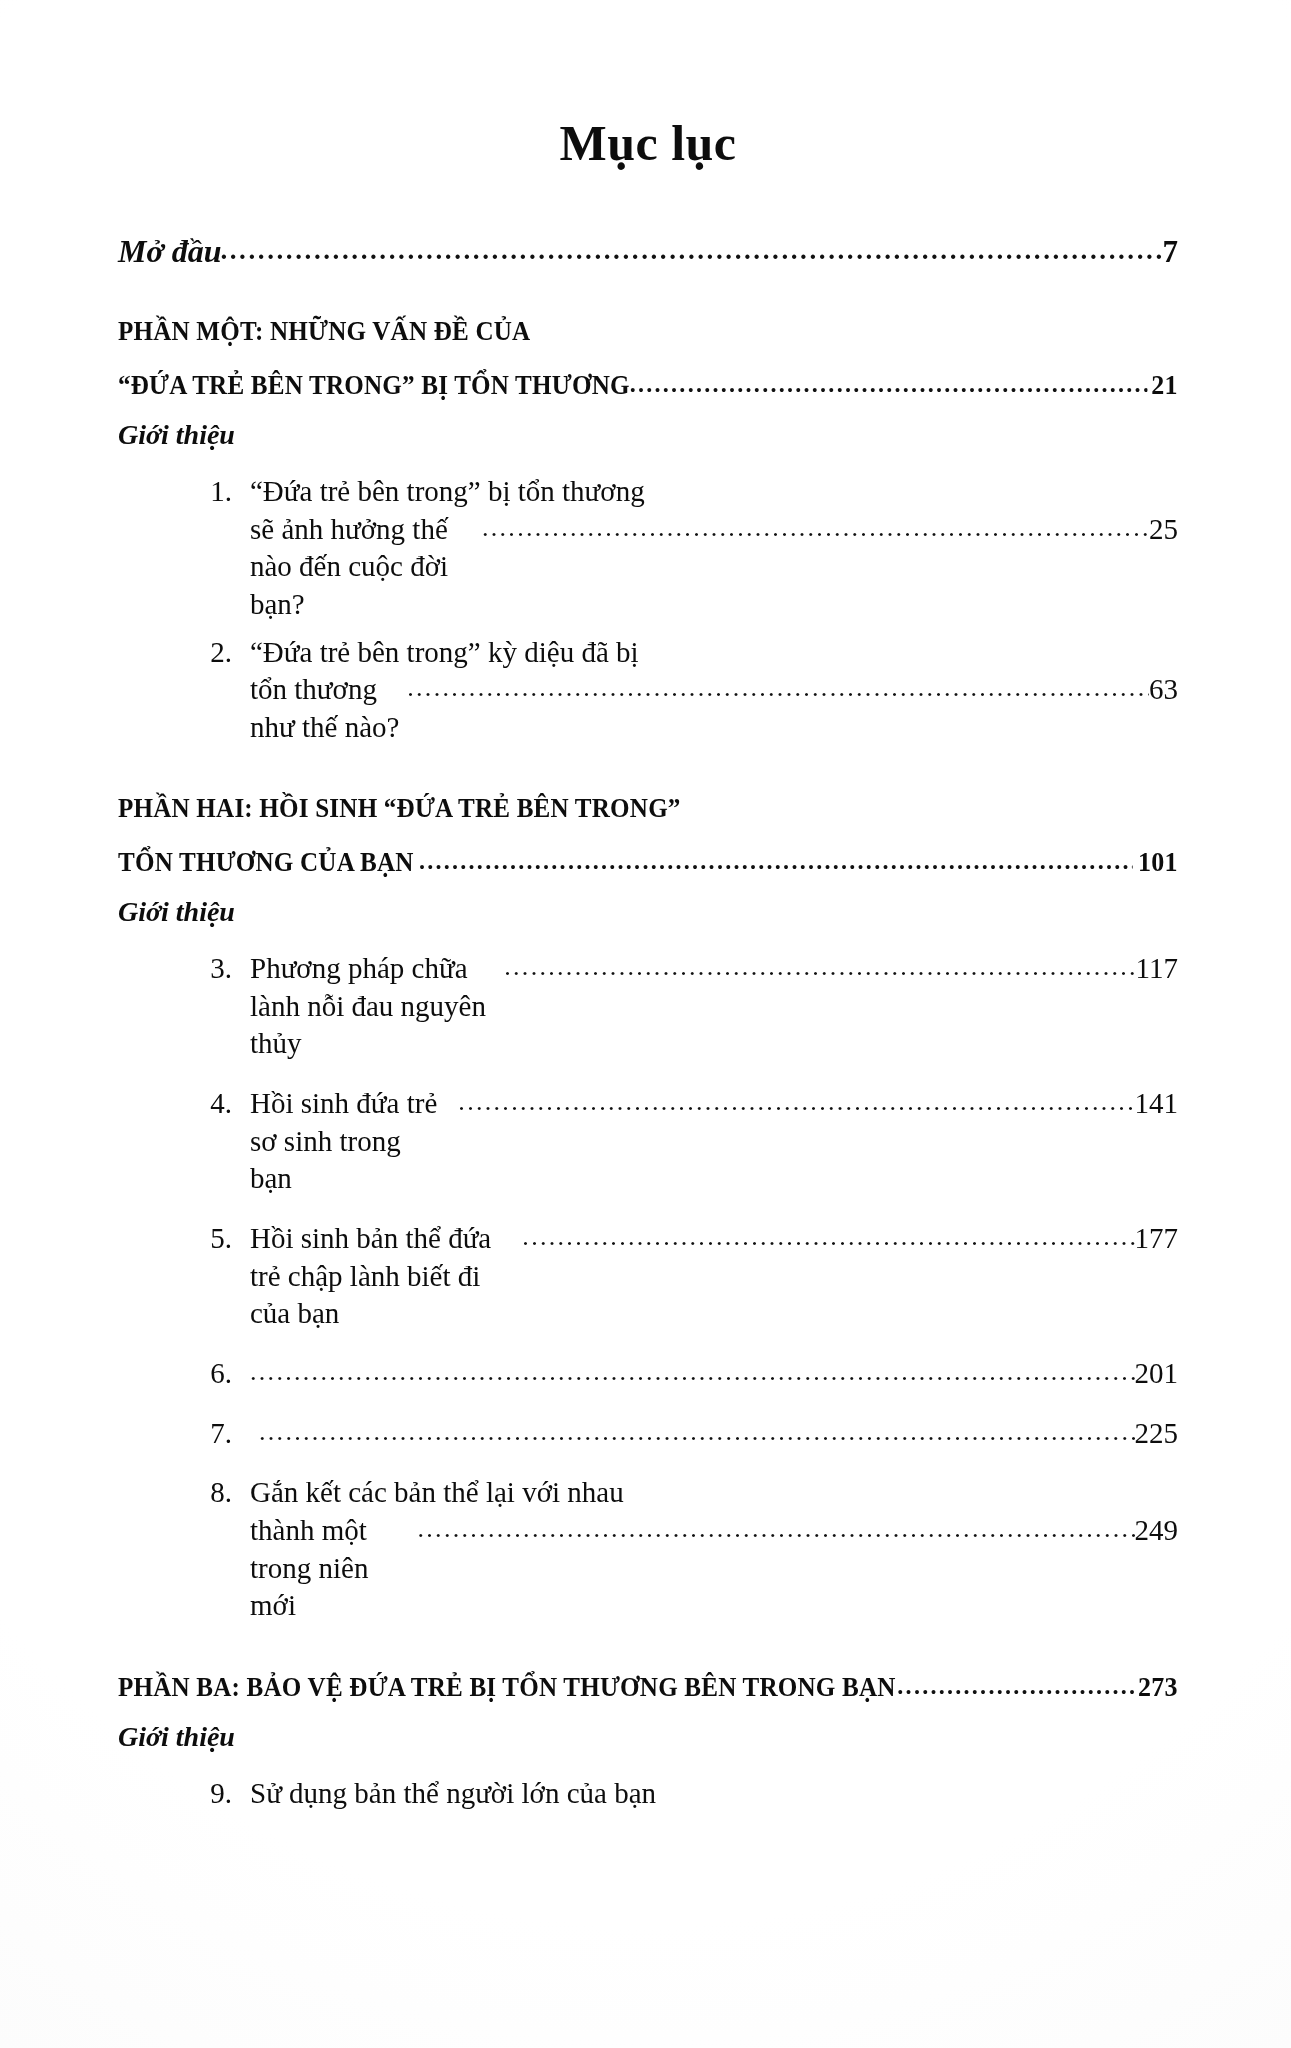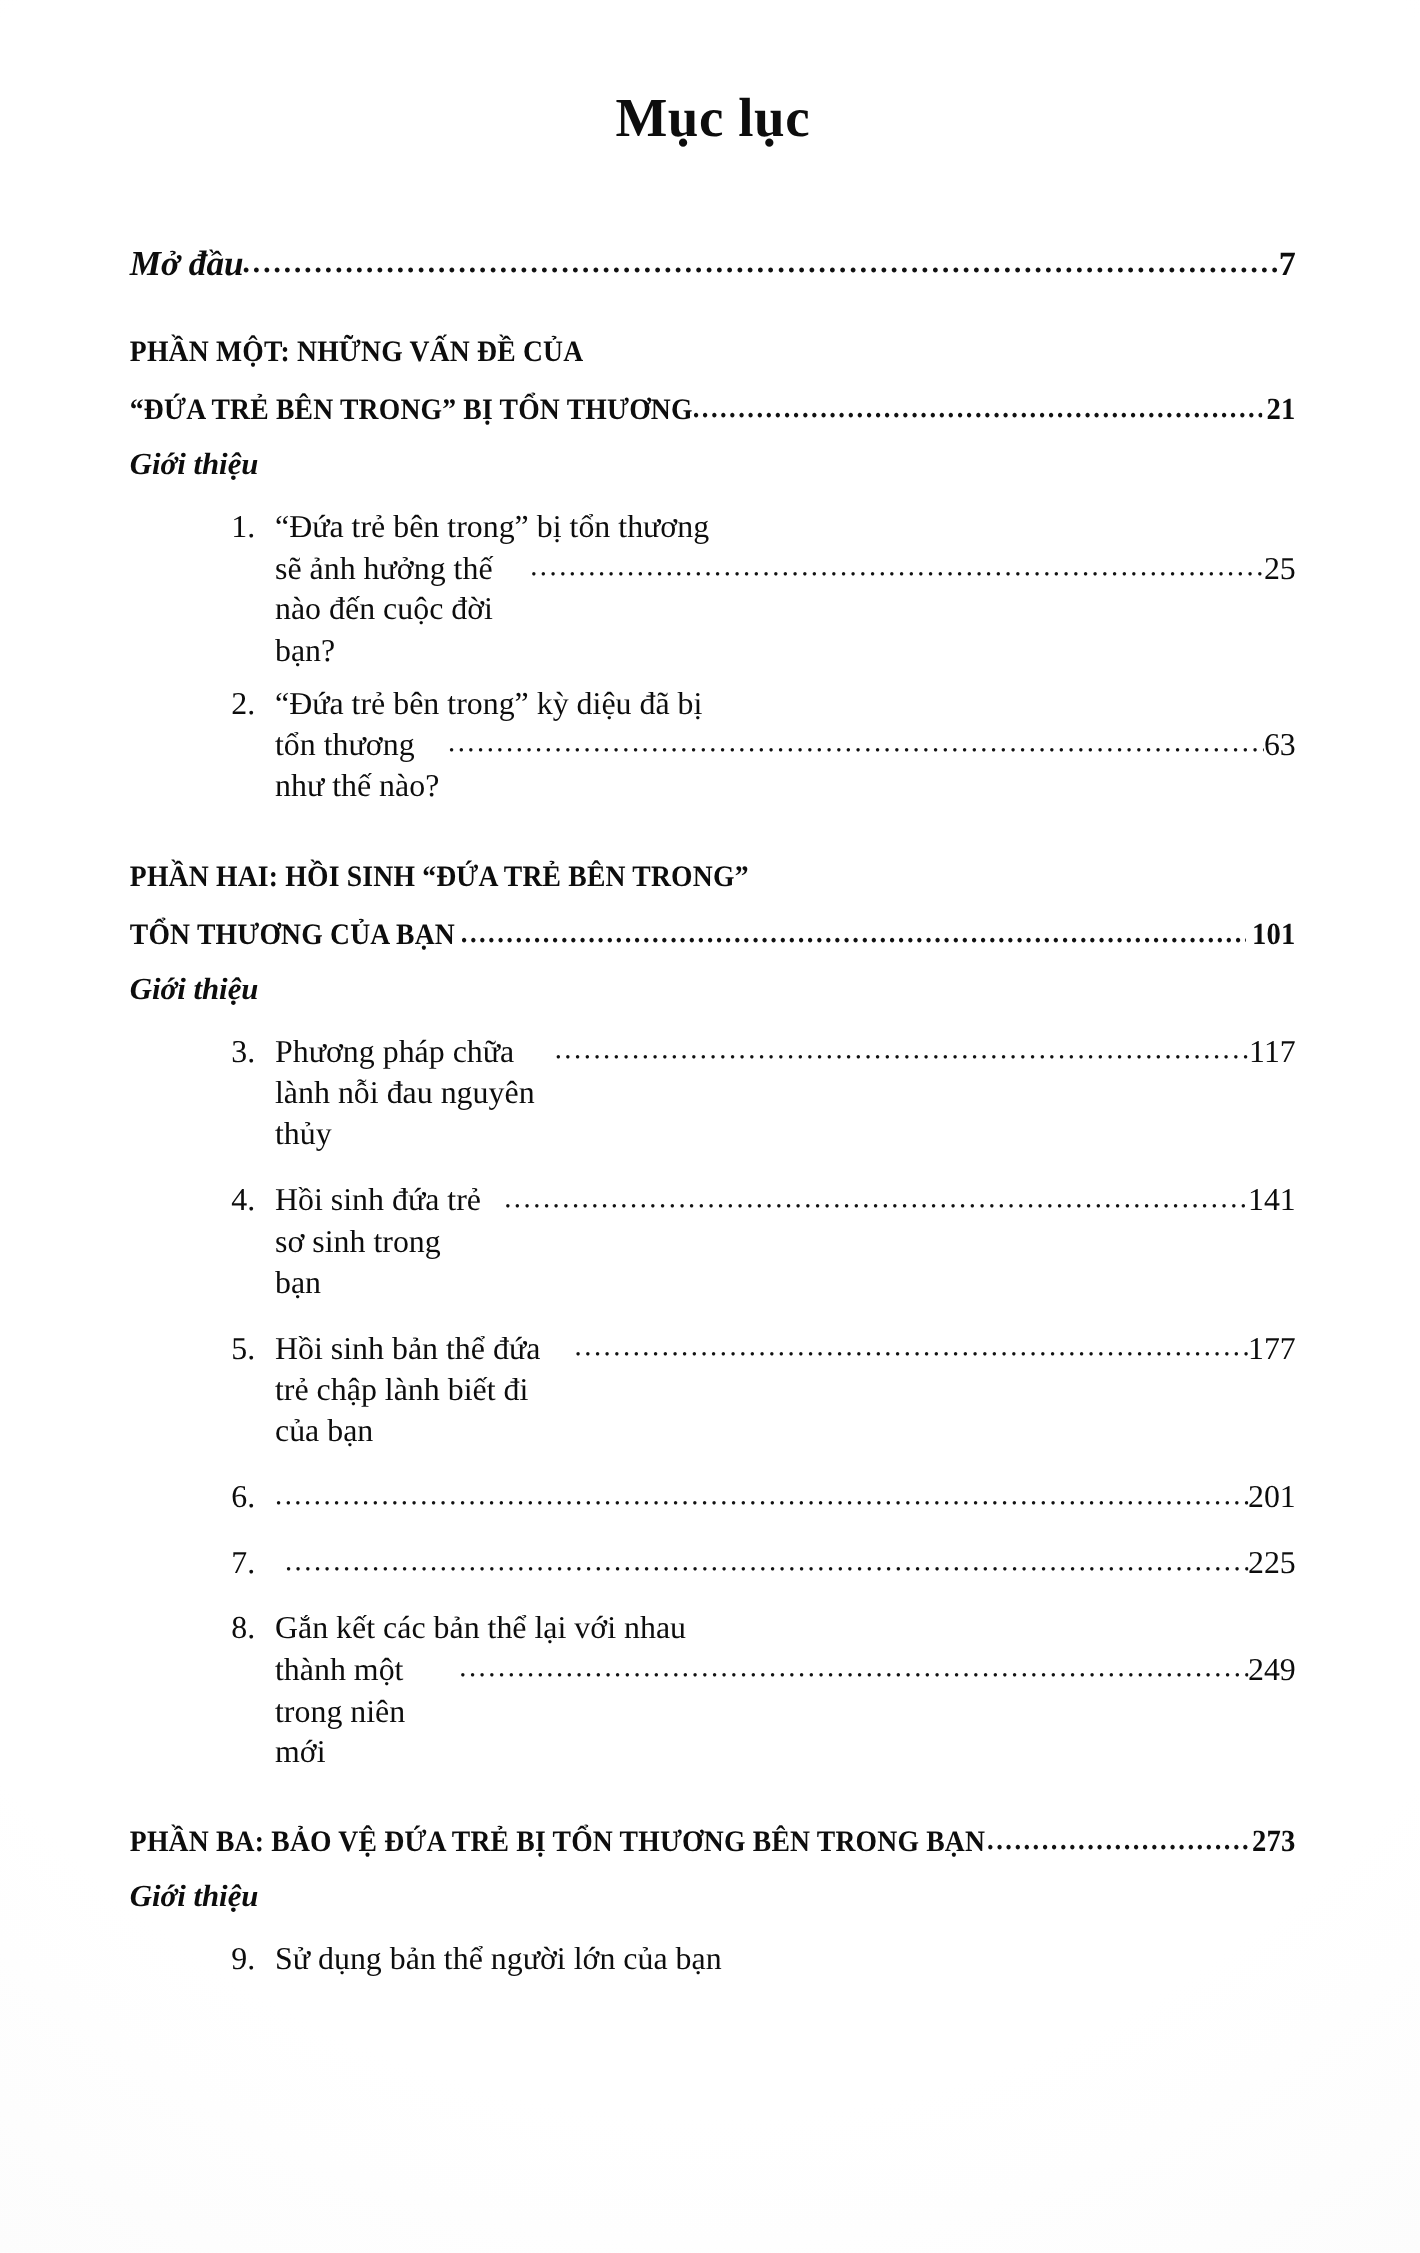--- a/index.html
+++ b/index.html
@@ -35,21 +35,21 @@
     box-sizing: border-box;
   }
 
   
   .toc-title {
     text-align: center;
     font-weight: bold;
     font-size: 50px;
     letter-spacing: 0.5px;
     margin: 0;
-    padding-top: 80px;
+    padding-top: 116px;
     line-height: 1.1;
     font-family: "Liberation Serif", "DejaVu Serif", serif;
   }
 
   
   .row {
     display: flex;
     align-items: baseline;
     width: 100%;
   }
@@ -73,21 +73,21 @@
     content: "........................................................................................................................................................";
   }
   .pg {
     flex: 0 0 auto;
     text-align: right;
     white-space: pre;
   }
 
   
   .front {
-    margin-top: 86px;
+    margin-top: 62px;
     font-style: italic;
     font-weight: bold;
     font-size: 32px;
   }
   .front .pg { font-style: normal; font-weight: bold; font-size: 31px; }
   .front .leader { font-size: 27px; letter-spacing: 2.6px; top: -3px; }
 
   
   .part {
     margin-top: 46px;

